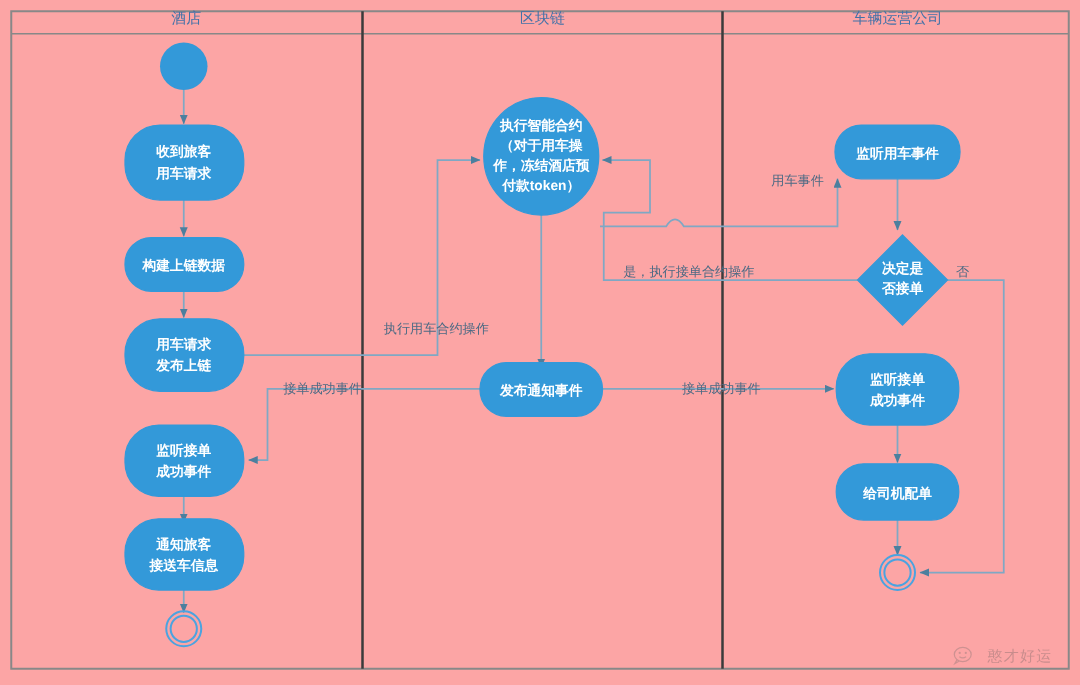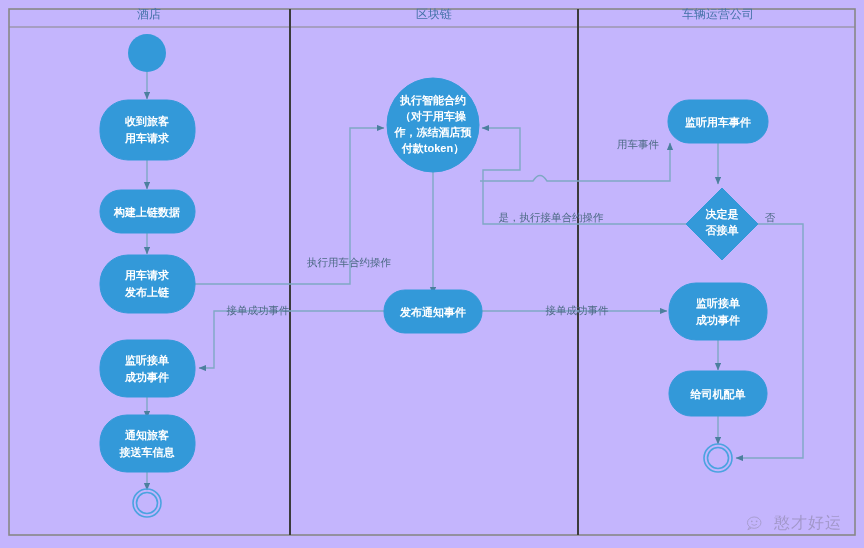--- a/index.html
+++ b/index.html
@@ -7,21 +7,21 @@
     padding: 0;
     background: #ffffff;
   }
   body {
     font-family: "Liberation Sans", "DejaVu Sans", sans-serif;
   }
   #diagram-root {
     position: relative;
     width: 864px;
     height: 548px;
-    background: #c4b5fd;
+    background: #fca5a5;
     overflow: hidden;
   }
   svg#flow {
     display: block;
     width: 864px;
     height: 548px;
   }
   .lane-header-text {
     font-size: 12px;
     fill: #4472a8;
@@ -82,21 +82,21 @@
     position: absolute;
     right: 22px;
     bottom: 14px;
     display: flex;
     align-items: center;
     gap: 7px;
     opacity: 0.30;
     pointer-events: none;
   }
   .watermark-text {
-    font-size: 16px;
+    font-size: 12px;
     color: #555;
     font-family: "Liberation Sans", "DejaVu Sans", sans-serif;
     letter-spacing: 1px;
   }
   .watermark-icon {
     width: 22px;
     height: 18px;
   }
 </style>
 </head>

